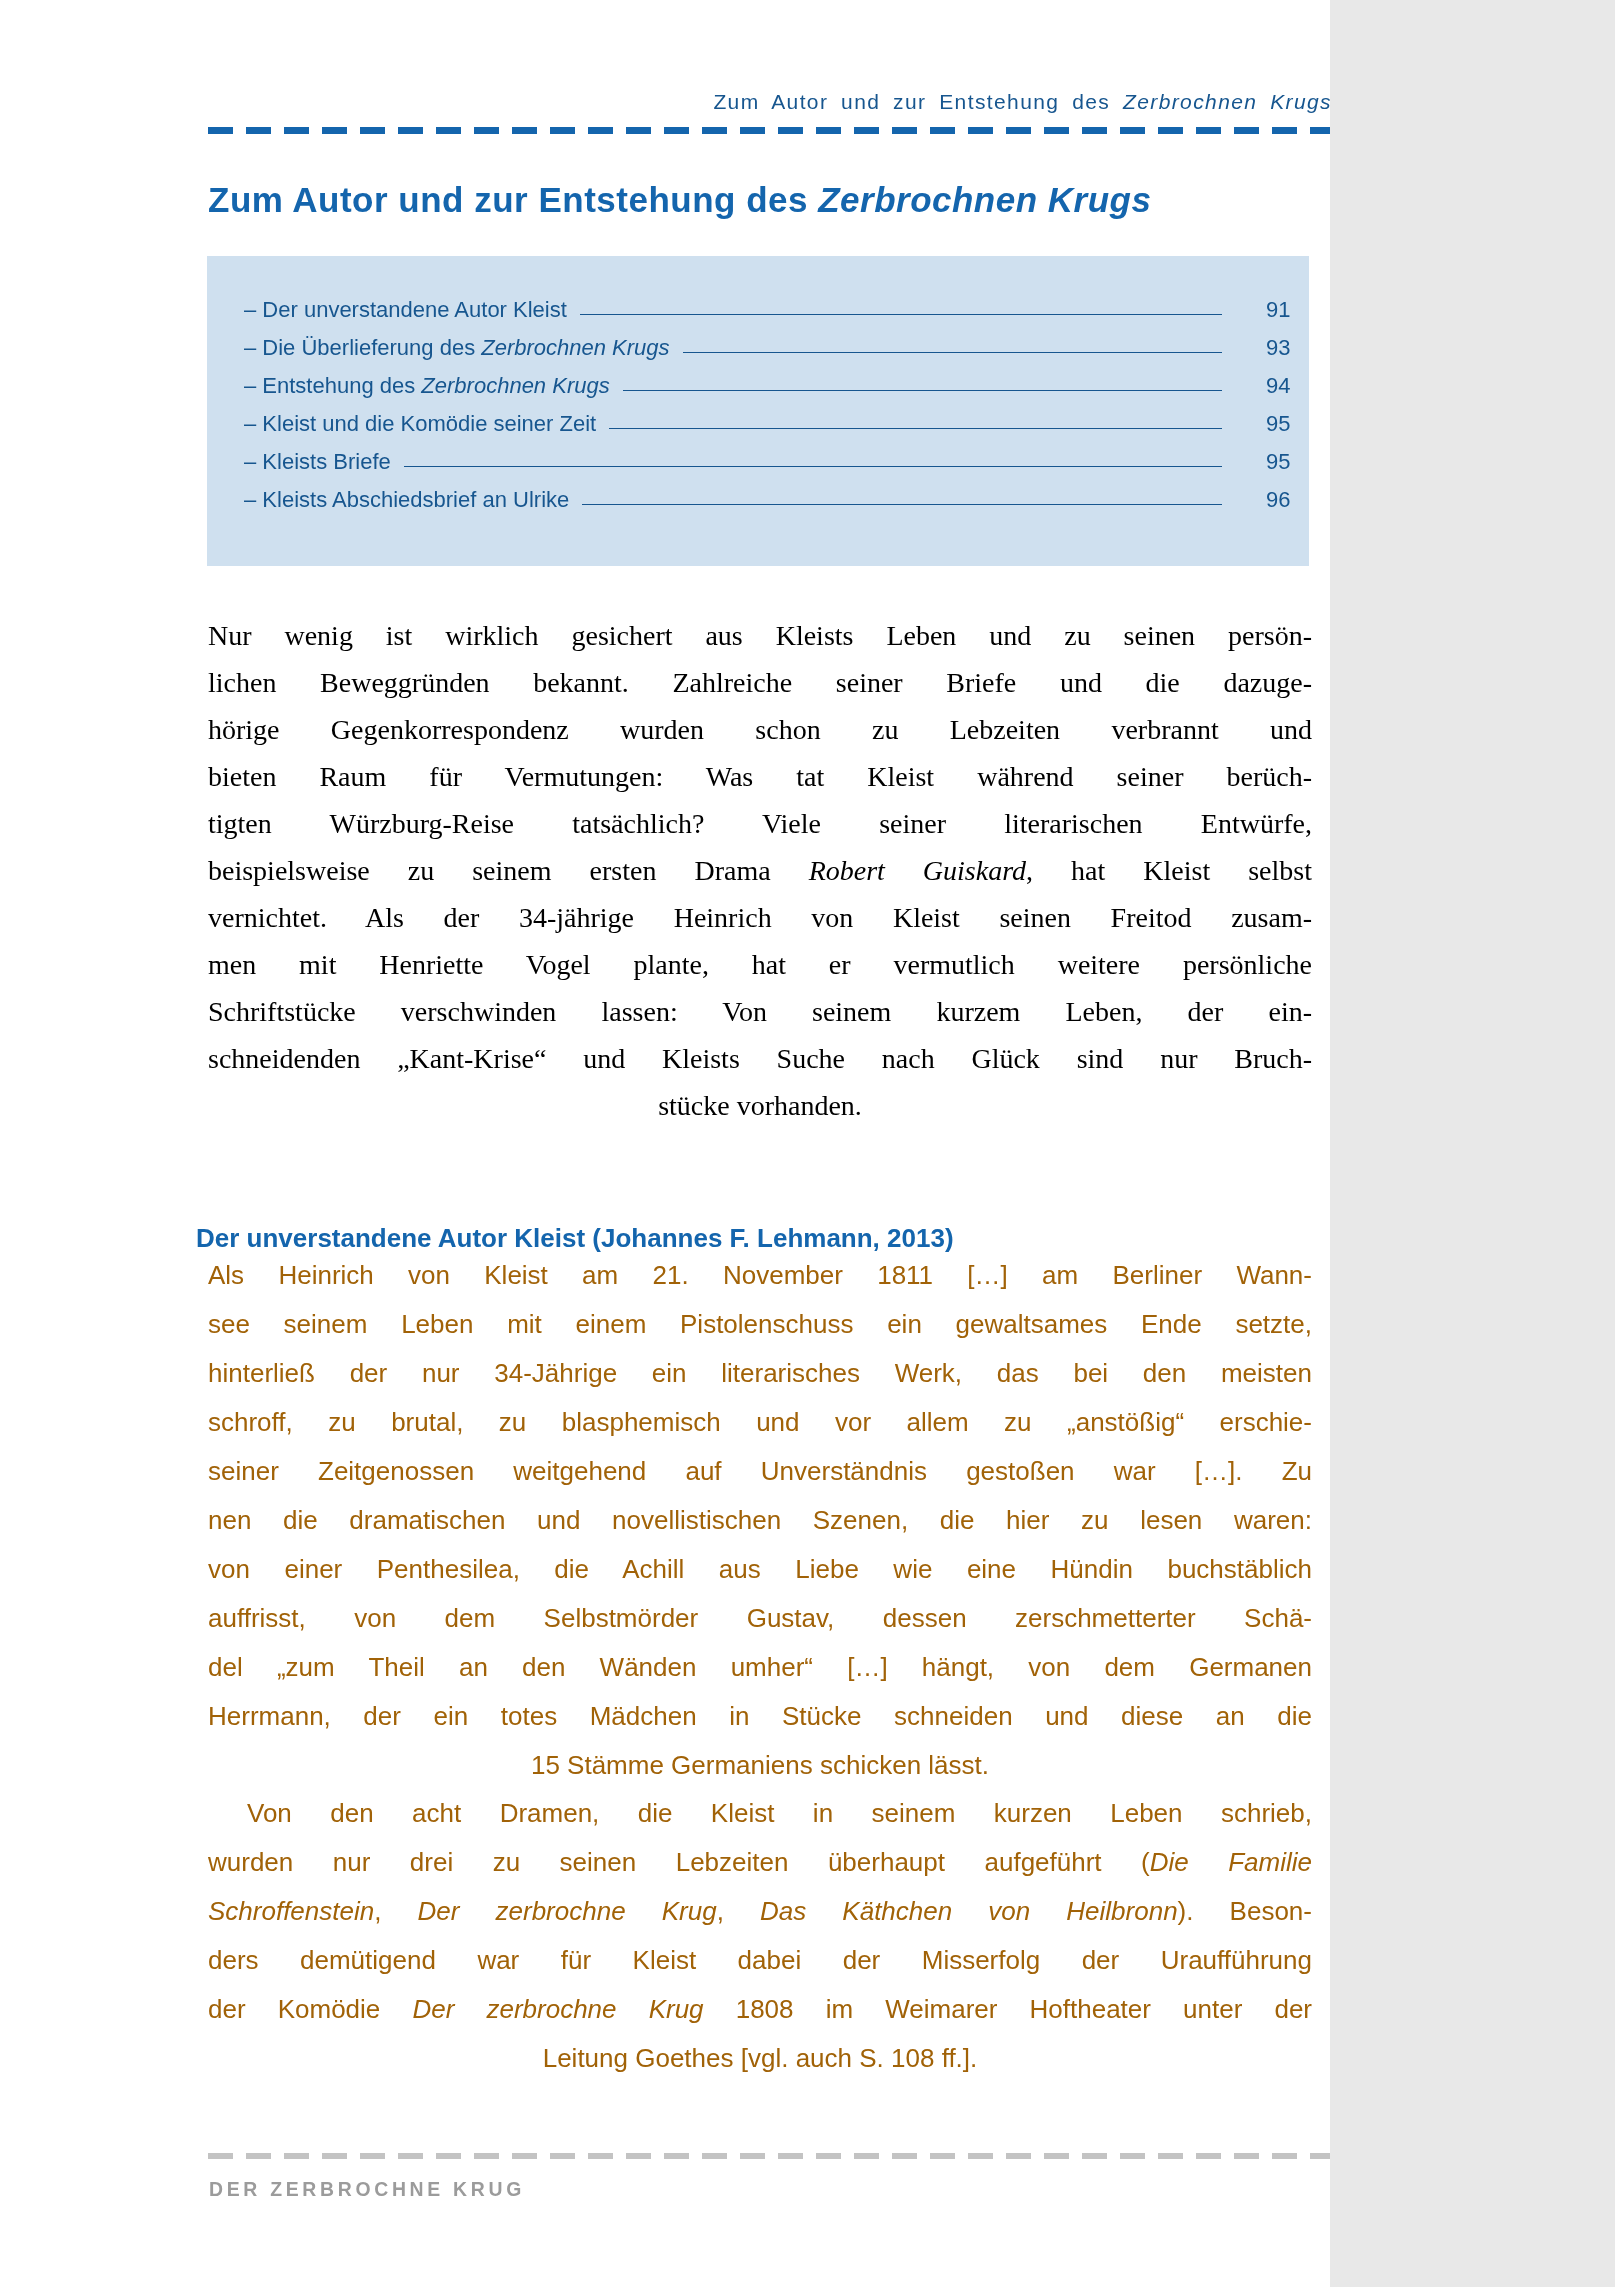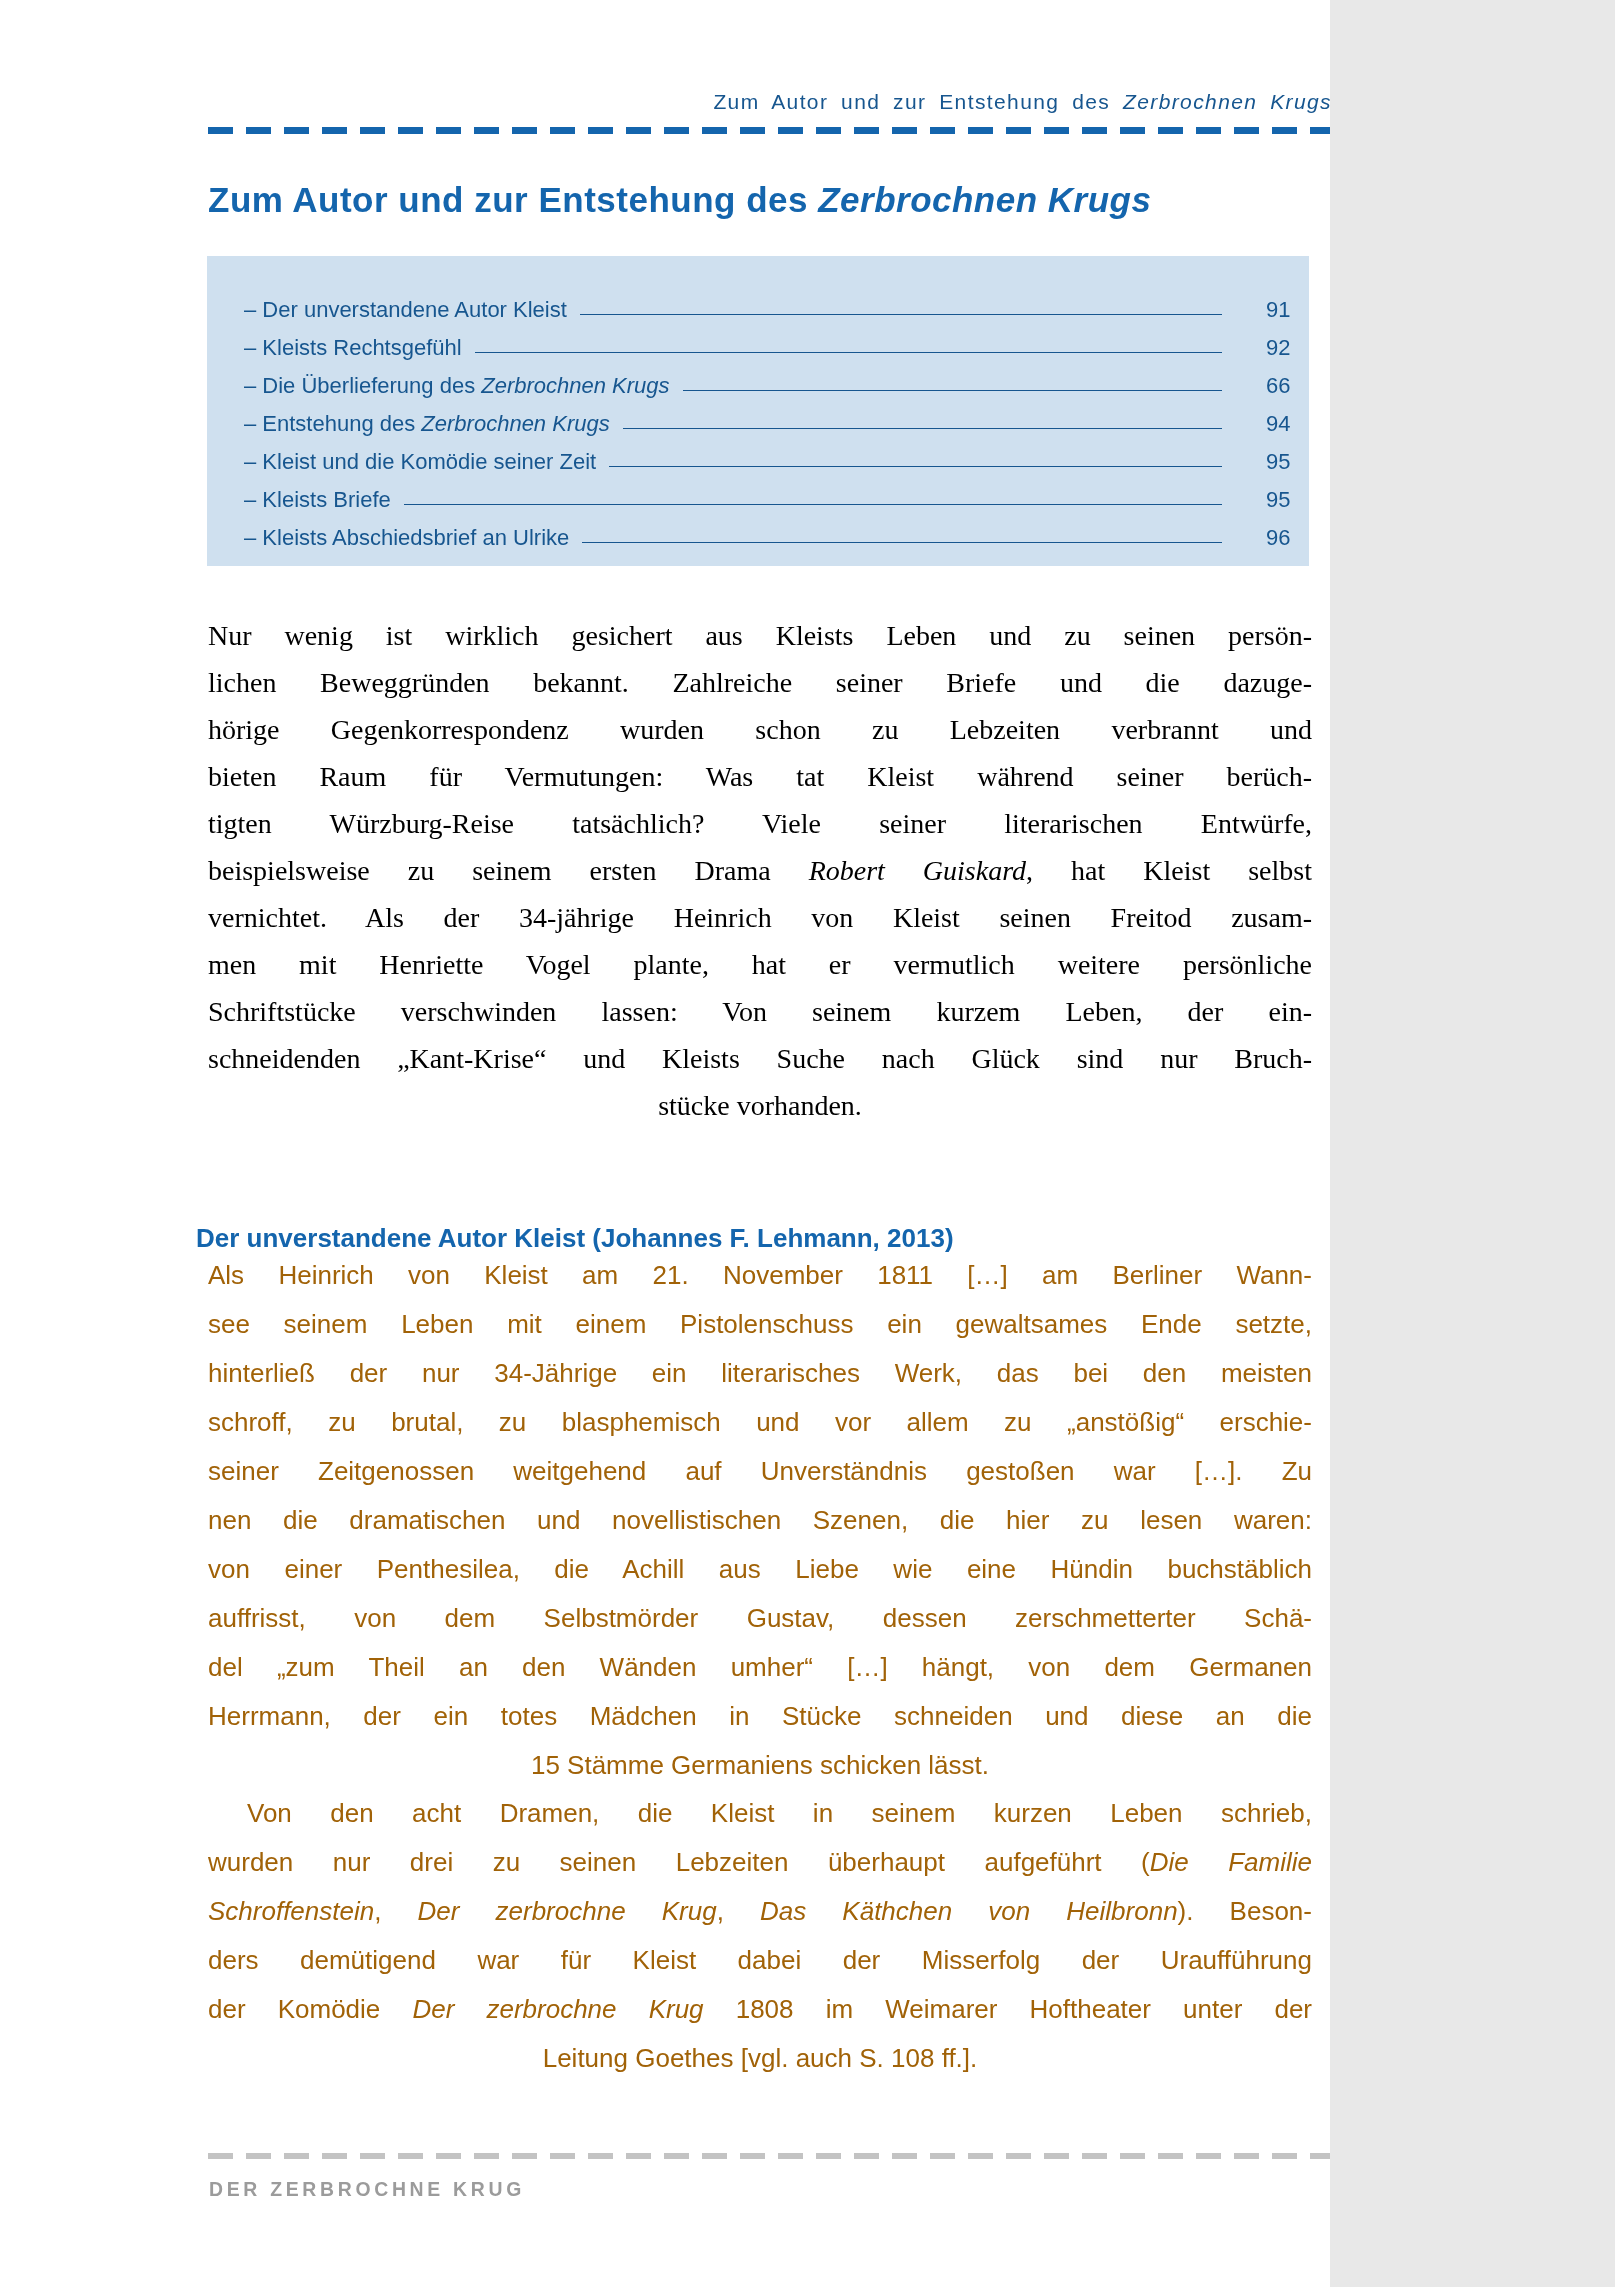--- a/index.html
+++ b/index.html
@@ -69,28 +69,23 @@
 
   <h1 class="page-title"><span>Zum Autor und zur Entstehung des </span><span class="it">Zerbrochnen Krugs</span></h1>
 
   <div class="toc-box">
       <div class="toc-row">
         <span class="toc-label"><span>– Der unverstandene Autor Kleist</span></span>
         <span class="toc-leader"></span>
         <span class="toc-num">91</span>
       </div>
       <div class="toc-row">
-        <span class="toc-label"><span>– Kleists Rechtsgefühl</span></span>
-        <span class="toc-leader"></span>
-        <span class="toc-num">92</span>
-      </div>
-      <div class="toc-row">
         <span class="toc-label"><span>– Die Überlieferung des </span><span class="it">Zerbrochnen Krugs</span></span>
         <span class="toc-leader"></span>
-        <span class="toc-num">66</span>
+        <span class="toc-num">93</span>
       </div>
       <div class="toc-row">
         <span class="toc-label"><span>– Entstehung des </span><span class="it">Zerbrochnen Krugs</span></span>
         <span class="toc-leader"></span>
         <span class="toc-num">94</span>
       </div>
       <div class="toc-row">
         <span class="toc-label"><span>– Kleist und die Komödie seiner Zeit</span></span>
         <span class="toc-leader"></span>
         <span class="toc-num">95</span>

